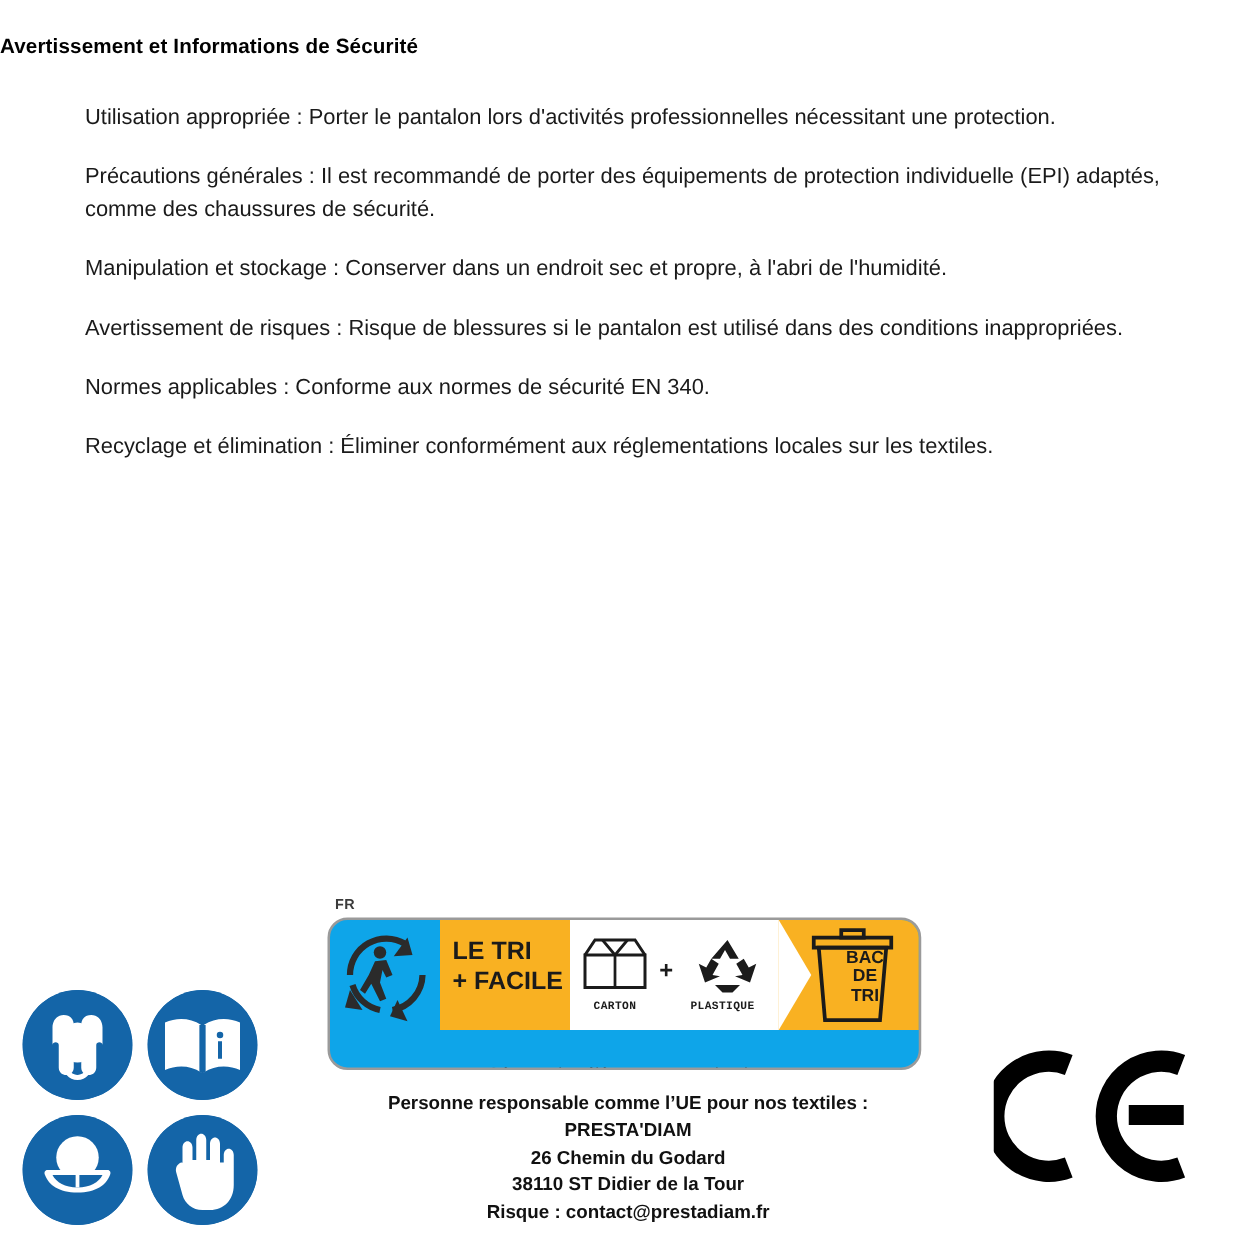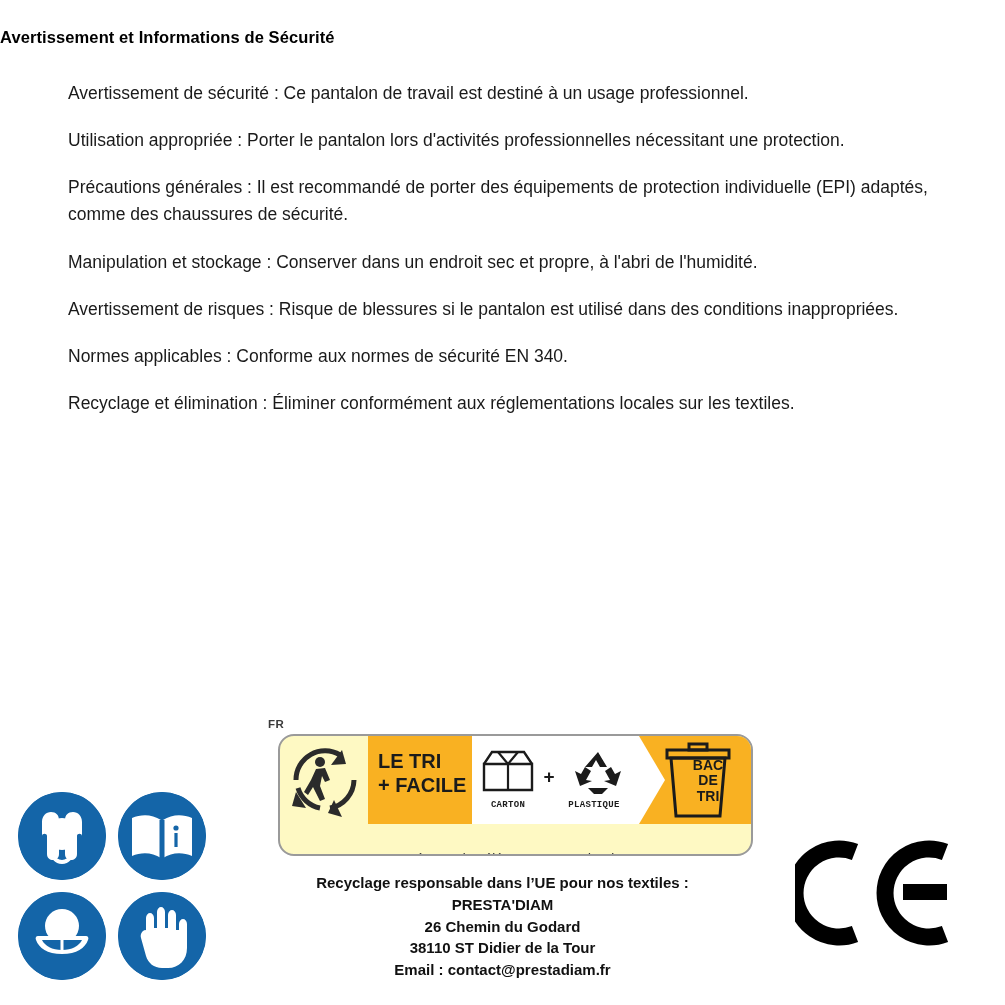--- a/index.html
+++ b/index.html
@@ -82,27 +82,27 @@
     position: absolute;
     left: 6px;
     top: 0px;
     font-size: 11.5px;
     font-weight: bold;
     color: #3b3b3b;
     letter-spacing: 0.4px;
   }
   .tri-box {
     position: absolute;
-    left: 16px;
+    left: 0;
     top: 16px;
     width: 475px;
     height: 122px;
     border: 2px solid #9a9a9a;
     border-radius: 16px;
-    background: #fef9c3;
+    background: #0ea5e9;
     box-sizing: border-box;
     overflow: hidden;
   }
   .tri-yellow {
     position: absolute;
     left: 88px;
     top: 0;
     width: 387px;
     height: 88px;
     background: #f9b122;
@@ -232,21 +232,20 @@
   .ce svg { display: block; }
 </style>
 </head>
 <body>
 
 <div class="page">
 
   <div class="doc-title">Avertissement et Informations de Sécurité</div>
 
   <div class="body-text">
-    <p class="para">Avertissement de sécurité : Ce pantalon de travail est destiné à un usage professionnel.</p>
     <p class="para">Utilisation appropriée : Porter le pantalon lors d'activités professionnelles nécessitant une protection.</p>
     <p class="para">Précautions générales : Il est recommandé de porter des équipements de protection individuelle (EPI) adaptés, comme des chaussures de sécurité.</p>
     <p class="para">Manipulation et stockage : Conserver dans un endroit sec et propre, à l'abri de l'humidité.</p>
     <p class="para">Avertissement de risques : Risque de blessures si le pantalon est utilisé dans des conditions inappropriées.</p>
     <p class="para">Normes applicables : Conforme aux normes de sécurité EN 340.</p>
     <p class="para">Recyclage et élimination : Éliminer conformément aux réglementations locales sur les textiles.</p>
   </div>
 
   <div class="picto-grid">
 
@@ -349,25 +348,25 @@
           <span>DE</span><br>
           <span>TRI</span>
         </div>
       </div>
 
       <div class="tri-footer">Séparez les éléments avant de trier</div>
     </div>
   </div>
 
   <div class="resp">
-    <span class="line lead"><span>Recyclage responsable dans l’</span><span>UE</span><span> pour nos textiles :</span></span>
+    <span class="line lead"><span>Personne responsable comme l’</span><span>UE</span><span> pour nos textiles :</span></span>
     <span class="line">PRESTA'DIAM</span>
     <span class="line">26 Chemin du Godard</span>
     <span class="line">38110 ST Didier de la Tour</span>
-    <span class="line">Email : contact@prestadiam.fr</span>
+    <span class="line">Risque : contact@prestadiam.fr</span>
   </div>
 
   <div class="ce">
     <svg viewBox="0 0 168 110" xmlns="http://www.w3.org/2000/svg">
       <path d="M60 14a44 44 0 1 0 0 82" stroke="#000000" stroke-width="17" fill="none" stroke-linecap="butt"></path>
       <path d="M150 14a44 44 0 1 0 0 82" stroke="#000000" stroke-width="17" fill="none" stroke-linecap="butt"></path>
       <rect x="108" y="46" width="44" height="16" fill="#000000"></rect>
     </svg>
   </div>
 

